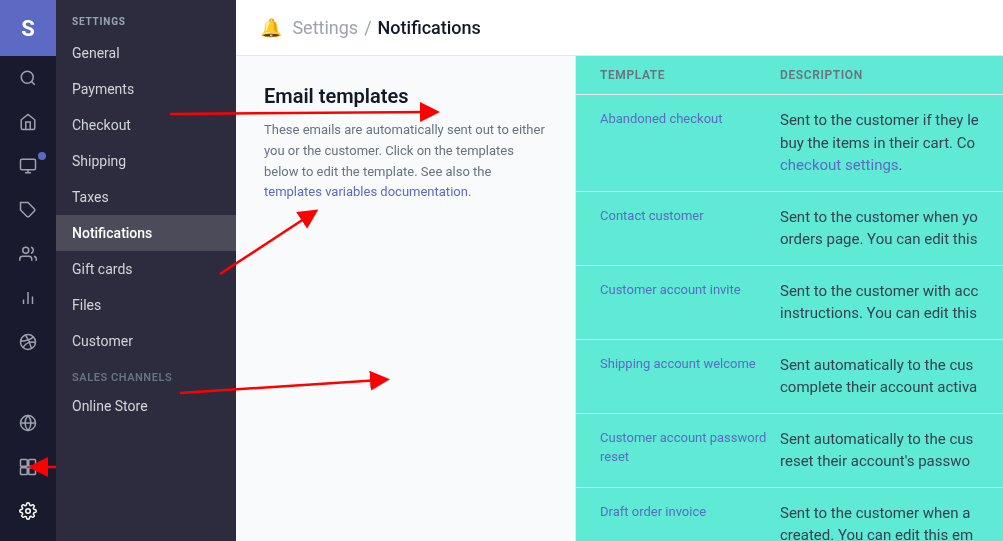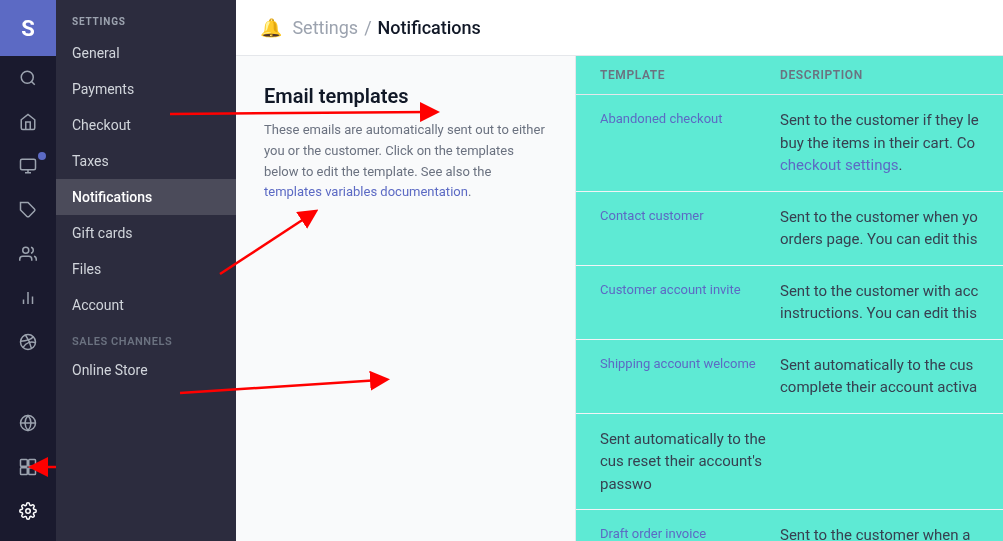--- a/index.html
+++ b/index.html
@@ -263,33 +263,36 @@
   <div class="sidebar-item">
     <span>General</span>
   </div>
   <div class="sidebar-item">
     <span>Payments</span>
   </div>
   <div class="sidebar-item">
     <span>Checkout</span>
   </div>
   <div class="sidebar-item">
+    <span>Shipping</span>
+  </div>
+  <div class="sidebar-item">
     <span>Taxes</span>
   </div>
   <div class="sidebar-item active">
     <span>Notifications</span>
   </div>
   <div class="sidebar-item">
     <span>Gift cards</span>
   </div>
   <div class="sidebar-item">
     <span>Files</span>
   </div>
   <div class="sidebar-item">
-    <span>Account</span>
+    <span>Customer</span>
   </div>
   <div class="sidebar-section-label">Sales channels</div>
   <div class="sidebar-item">
     <span>Online Store</span>
   </div>
 </div>
 
 <div class="main">
 
   <div class="top-bar">
@@ -332,20 +335,21 @@
         <a href="#" class="template-link">Customer account invite</a>
         <span class="description">Sent to the customer with acc instructions. You can edit this</span>
       </div>
 
       <div class="table-row">
         <a href="#" class="template-link">Shipping account welcome</a>
         <span class="description">Sent automatically to the cus complete their account activa</span>
       </div>
 
       <div class="table-row">
+        <a href="#" class="template-link">Customer account password reset</a>
         <span class="description">Sent automatically to the cus reset their account's passwo</span>
       </div>
 
       <div class="table-row">
         <a href="#" class="template-link">Draft order invoice</a>
         <span class="description">Sent to the customer when a created. You can edit this em send it.</span>
       </div>
 
     </div>
   </div>

